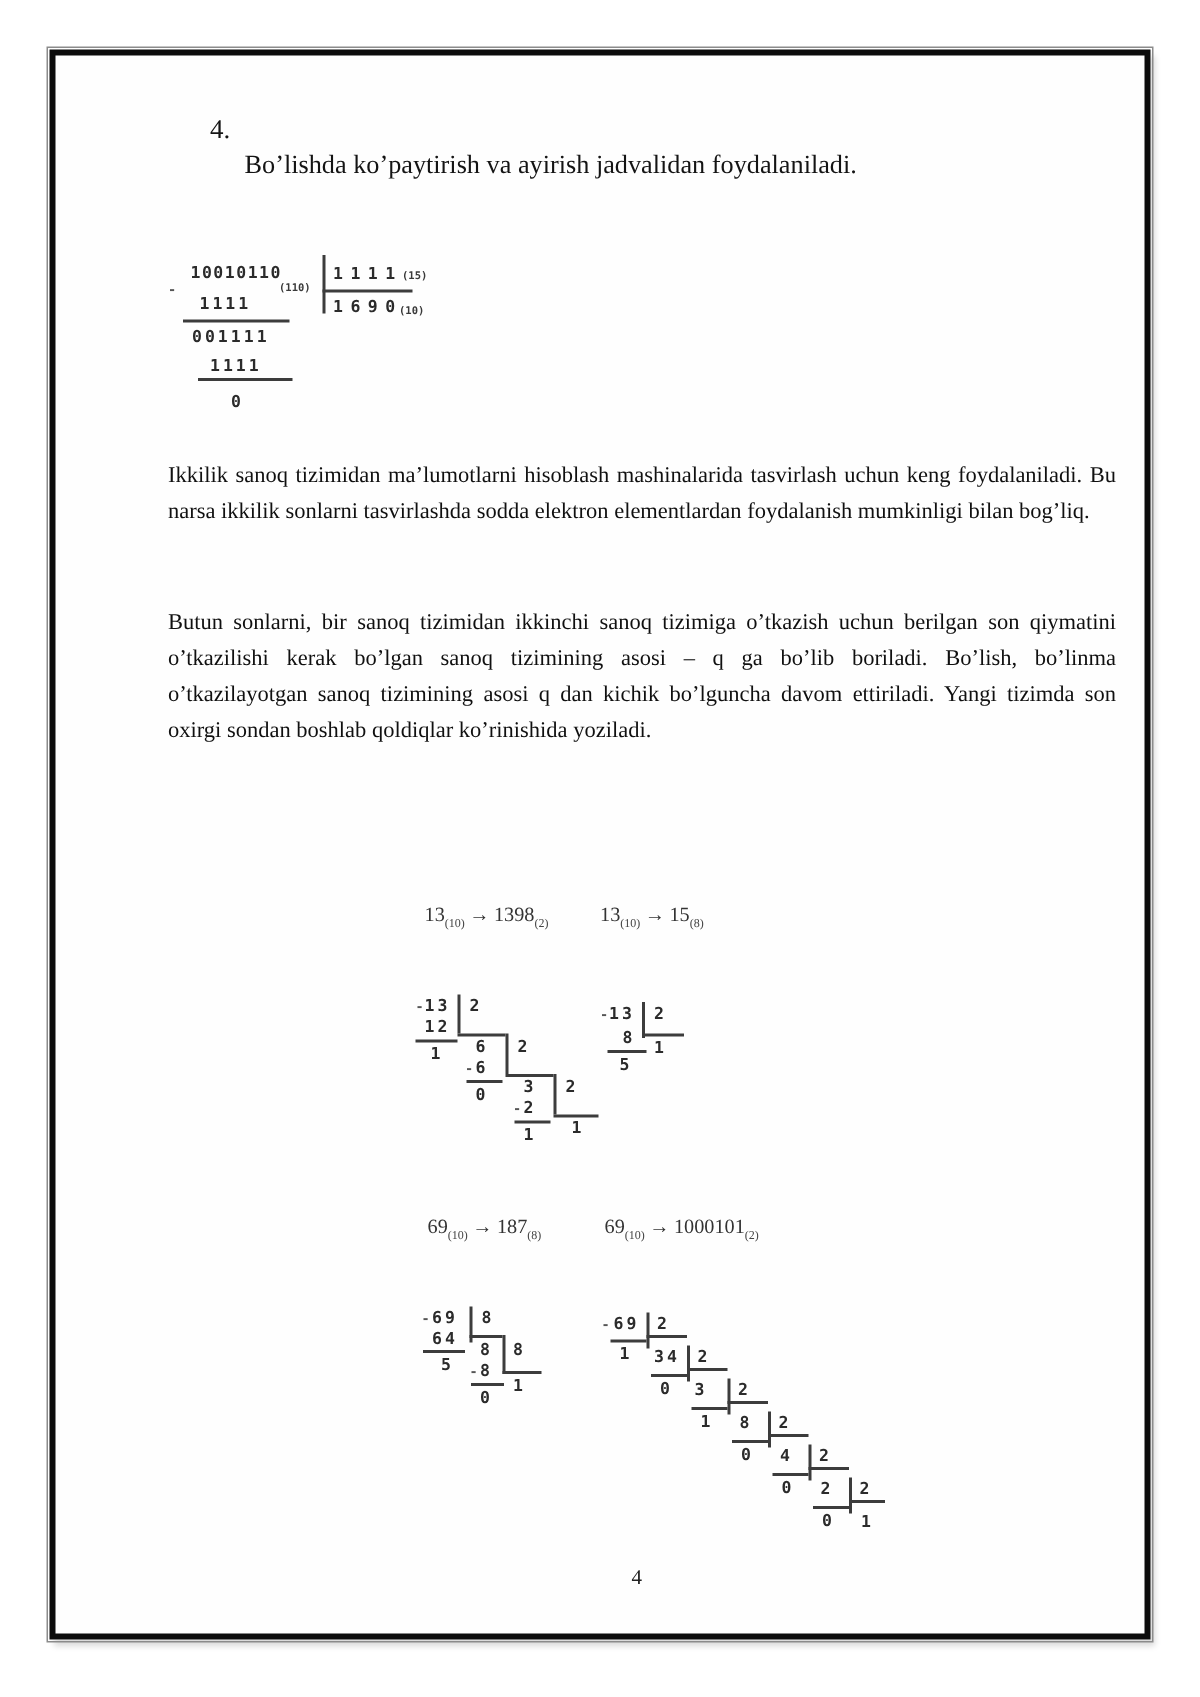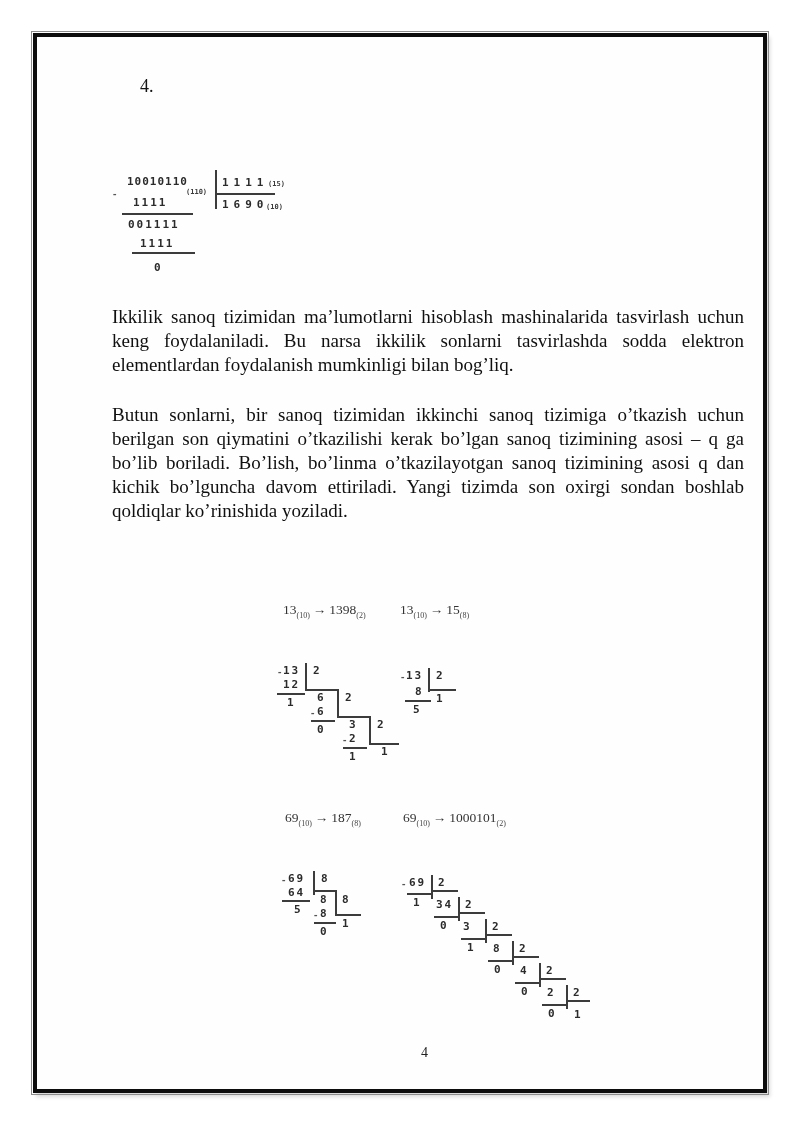--- a/index.html
+++ b/index.html
@@ -9,21 +9,21 @@
   }
   .page{
     position:absolute;left:33px;top:33px;width:734px;height:1060px;
     box-sizing:border-box;background:#fefefe;
     border:4px solid #0c0c0c;outline:1px solid #8b8b8b;outline-offset:1px;
     box-shadow:3px 4px 4px rgba(0,0,0,0.15);
   }
   .content{position:absolute;left:0;top:0;right:0;bottom:0;}
   .sec-num{position:absolute;left:103px;top:39px;font-size:18px;}
   .doc-title{position:absolute;left:126px;top:62px;font-size:17.5px;white-space:nowrap;}
-  .para{position:absolute;left:75px;width:632px;font-size:19px;line-height:24px;
+  .para{position:absolute;left:75px;width:632px;font-size:15px;line-height:24px;
         text-align:justify;color:#101010;}
   .diagram{position:absolute;}
   .mono{position:absolute;font-family:"DejaVu Sans Mono", monospace;font-weight:bold;
         font-size:11px;letter-spacing:2px;line-height:1;color:#2b2b2b;white-space:nowrap;}
   .ls1{letter-spacing:1px;}
   .ls5{letter-spacing:5px;}
   .base{font-size:7px;letter-spacing:0;color:#3a3a3a;}
   .hl{position:absolute;height:2px;background:#3c3c3c;}
   .vl{position:absolute;width:2px;background:#3c3c3c;}
   .mns{position:absolute;font-family:"DejaVu Sans Mono",monospace;font-weight:bold;
@@ -33,20 +33,21 @@
   .formula .arrow{padding:0 3px;}
   .footer-num{position:absolute;left:384px;top:1008px;font-size:14px;color:#222;}
 </style>
 </head>
 <body>
 
 <div class="page">
 <div class="content">
 
   <div class="sec-num">4.</div>
+  <div class="doc-title">Bo’lishda ko’paytirish va ayirish jadvalidan foydalaniladi.</div>
 
   <div class="diagram" style="left:73px;top:131px;width:185px;height:108px;">
     <span class="mns" style="left:2px;top:22px;">-</span>
     <span class="mono ls1" style="left:17px;top:8px;">10010110</span>
     <span class="mono base" style="left:76px;top:21px;">(110)</span>
     <div class="vl" style="left:105px;top:2px;height:39px;"></div>
     <span class="mono ls5" style="left:112px;top:9px;">1111</span>
     <span class="mono base" style="left:158px;top:13px;">(15)</span>
     <div class="hl" style="left:105px;top:25px;width:60px;"></div>
     <span class="mono ls5" style="left:112px;top:31px;">1690</span>

